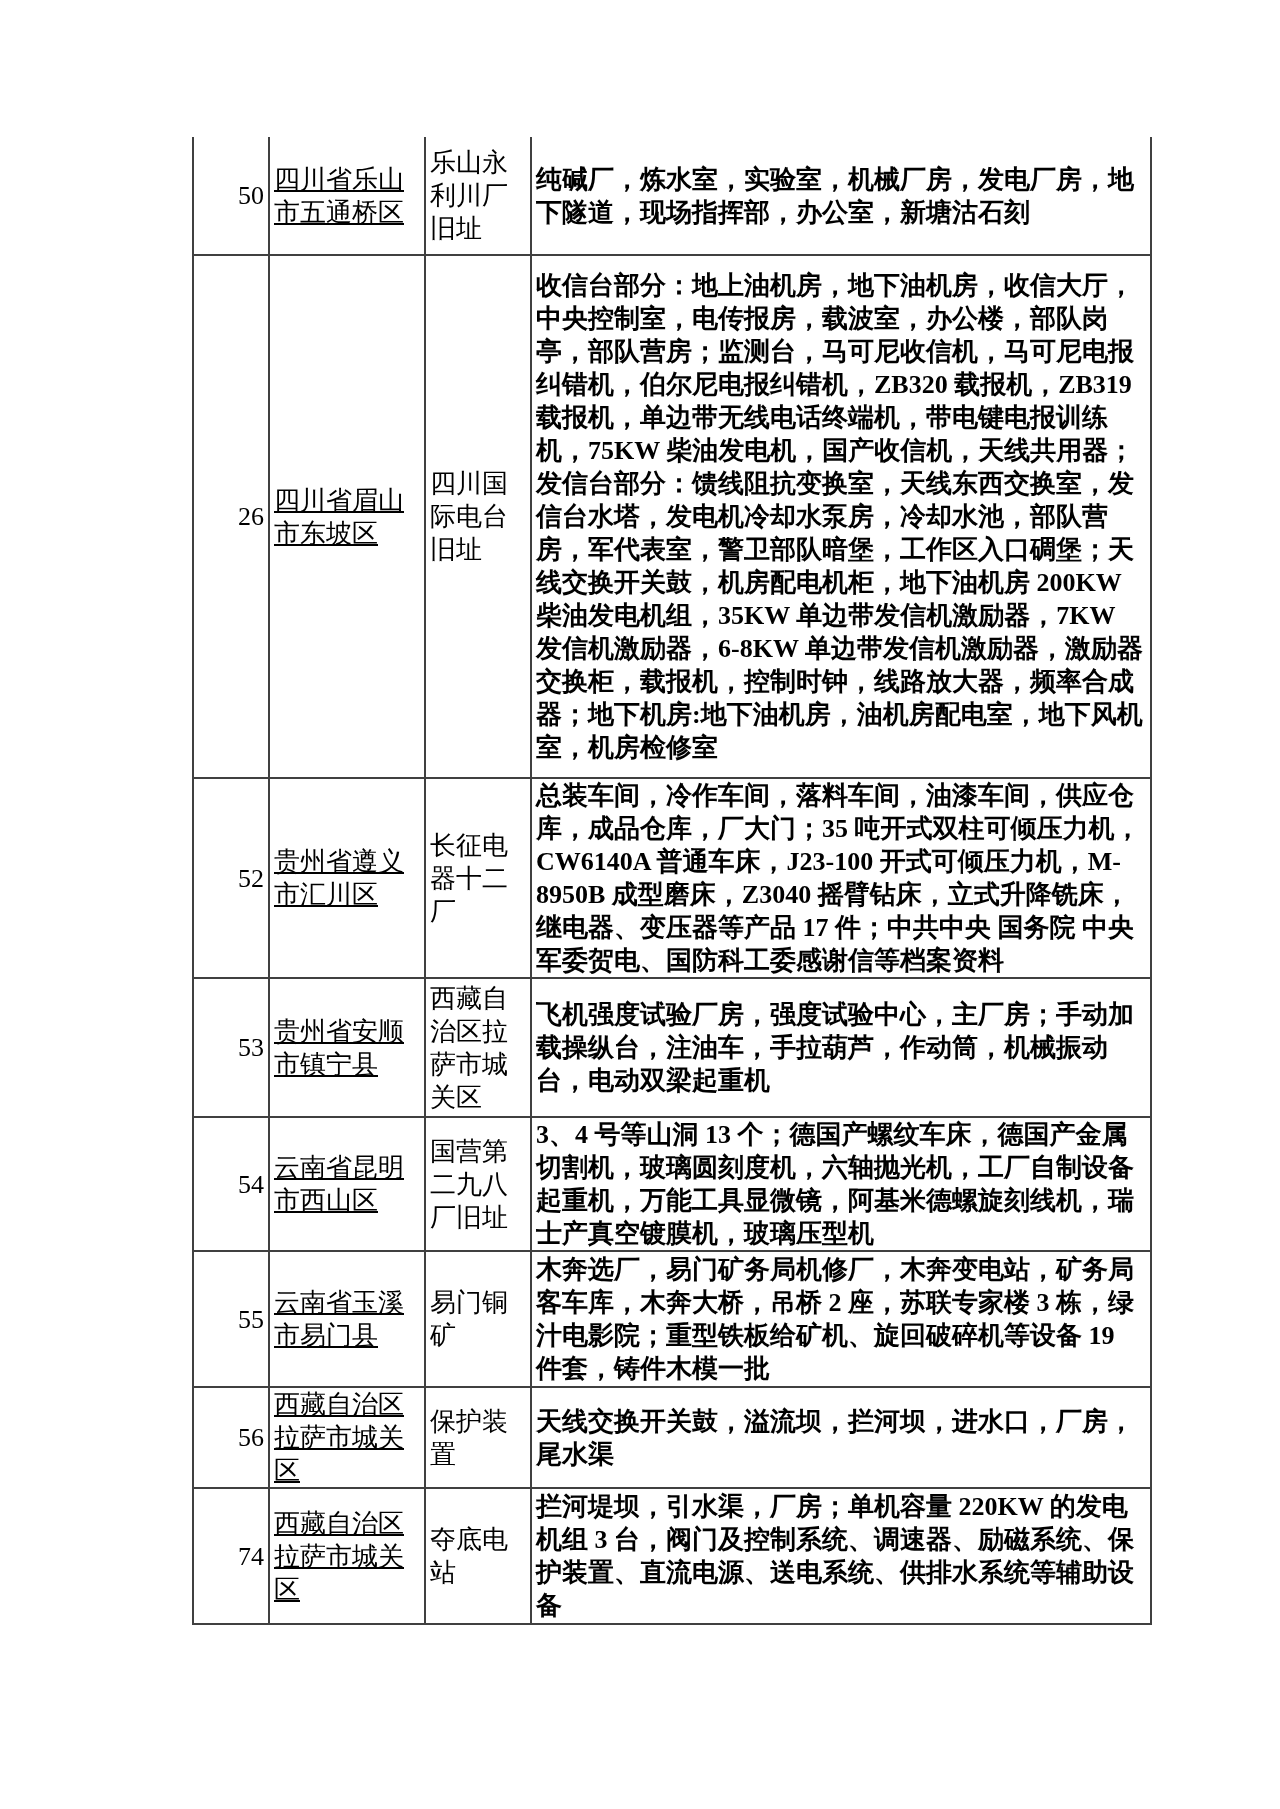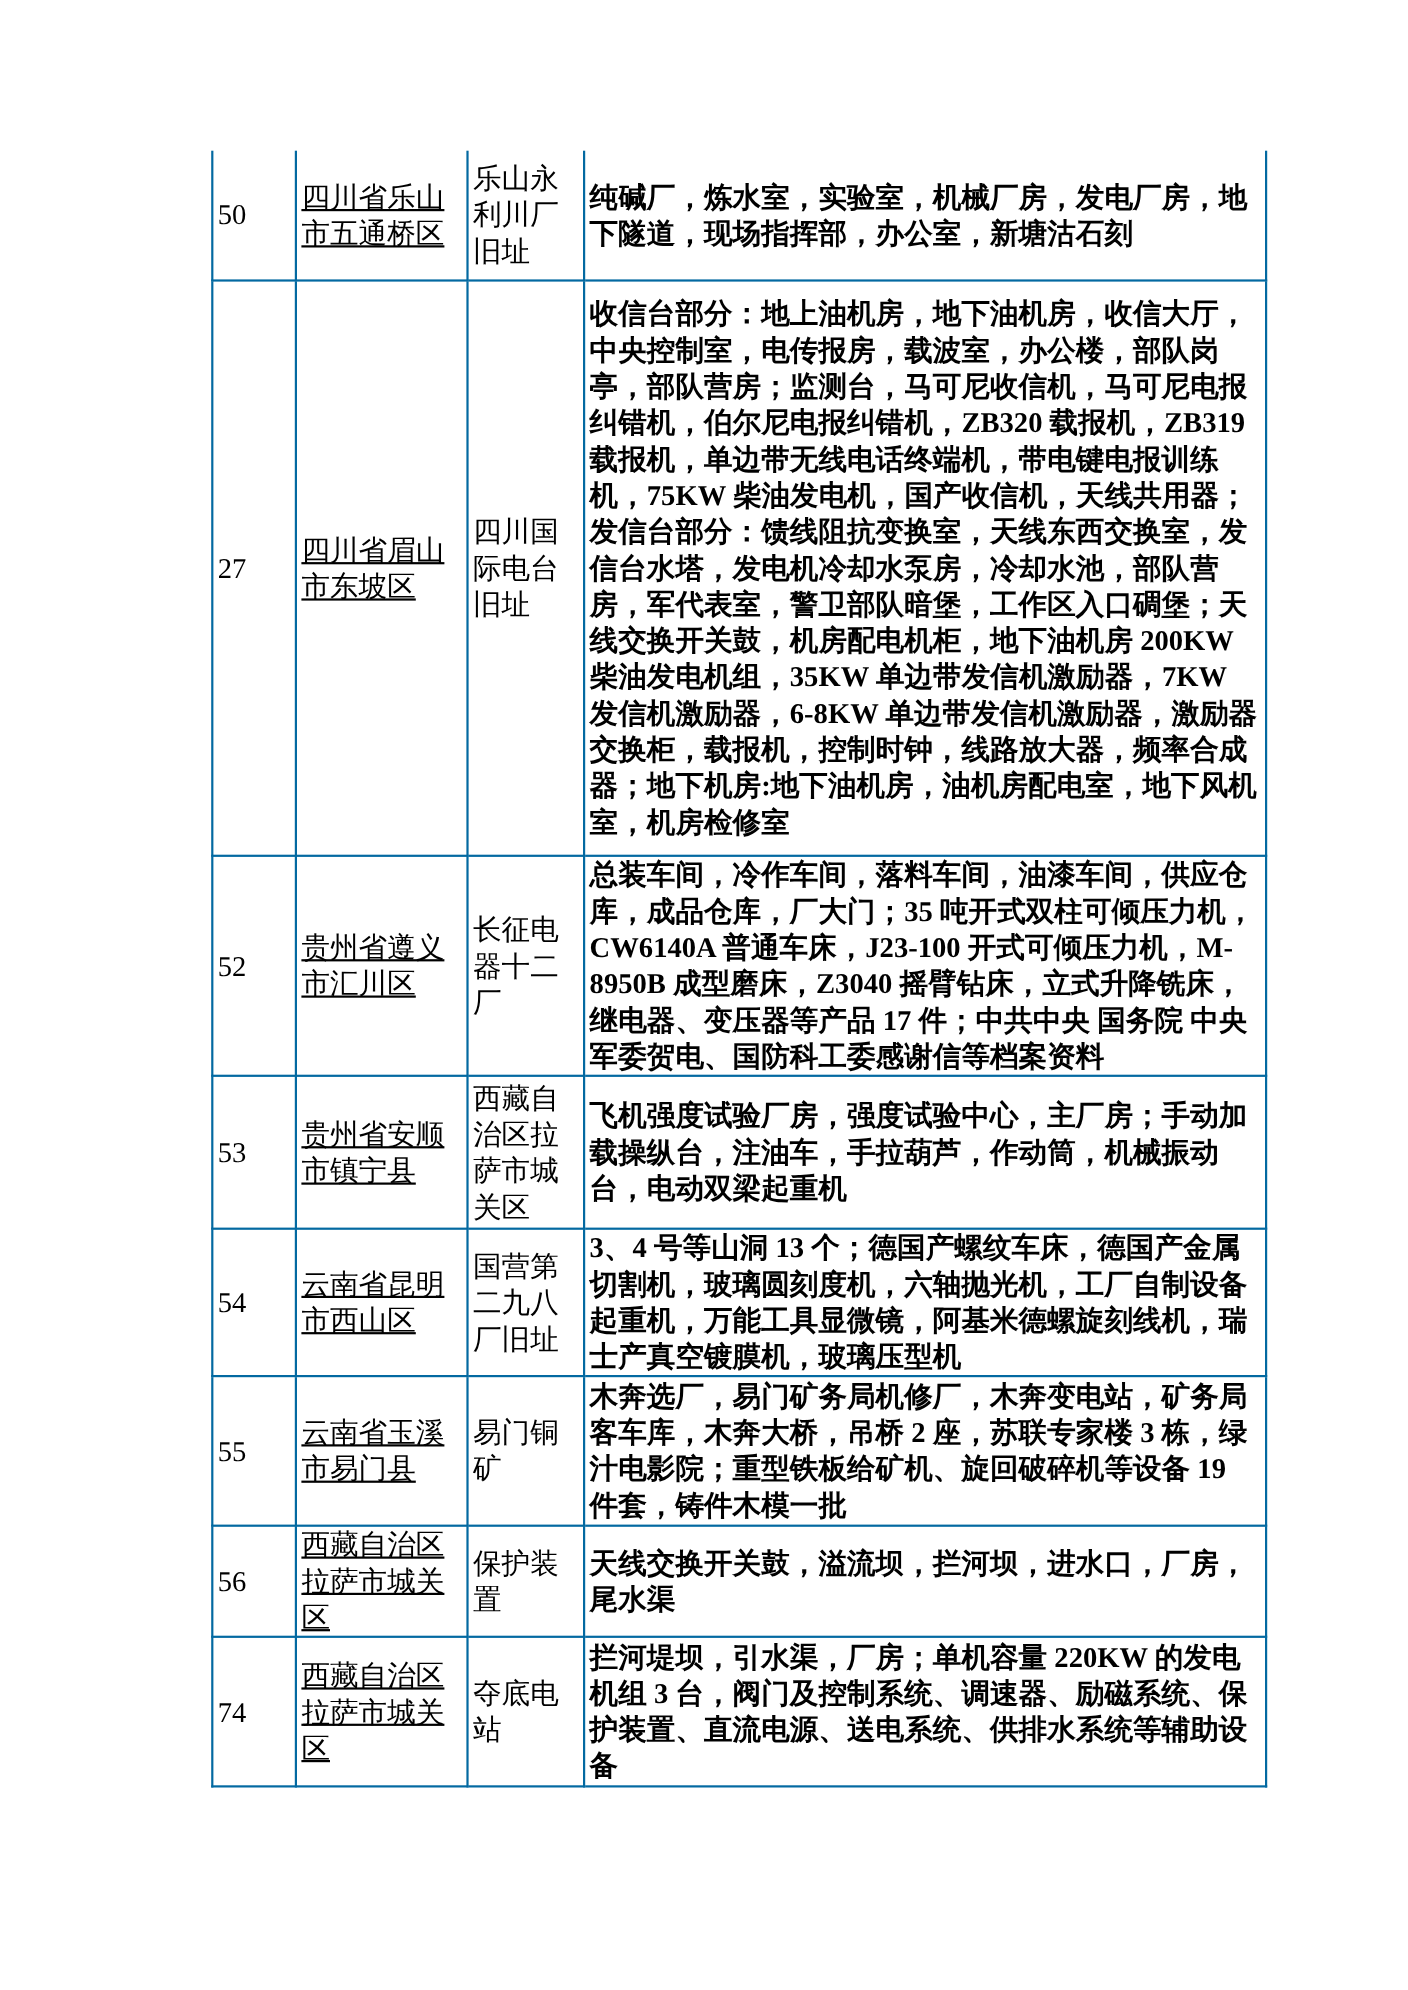--- a/index.html
+++ b/index.html
@@ -7,29 +7,29 @@
     width:1280px;height:1809px;position:relative;background:#ffffff;
     font-family:"Liberation Serif","DejaVu Serif",serif;
     color:#000;
   }
   .doc-table{
     position:absolute;left:192px;top:137px;
     border-collapse:collapse;table-layout:fixed;
     width:918px;
   }
   .doc-table td{
-    border:2px solid #0369a1;
+    border:2px solid #404040;
     vertical-align:middle;
     font-size:26px;line-height:33px;
     padding:0 4px;
     overflow:hidden;
   }
   
   .doc-table tr:first-child td{border-top:none;}
-  .col-no{width:66px;text-align:left;padding:0;}
+  .col-no{width:66px;text-align:right;padding:0;}
   .col-loc{width:146px;text-decoration:underline;}
   .col-site{width:96px;}
   .col-items{width:610px;padding:0 2px;font-weight:bold;}
   .rh50{height:118px}
   .rh51{height:523px}
   .rh52{height:186px}
   .rh53{height:139px}
   .rh54{height:133px}
   .rh55{height:136px}
   .rh56{height:100px}
@@ -40,21 +40,21 @@
 
 <table class="doc-table">
   <tbody>
     <tr class="rh50">
       <td class="col-no">50</td>
       <td class="col-loc">四川省乐山市五通桥区</td>
       <td class="col-site">乐山永利川厂旧址</td>
       <td class="col-items">纯碱厂，炼水室，实验室，机械厂房，发电厂房，地下隧道，现场指挥部，办公室，新塘沽石刻</td>
     </tr>
     <tr class="rh51">
-      <td class="col-no">27</td>
+      <td class="col-no">26</td>
       <td class="col-loc">四川省眉山市东坡区</td>
       <td class="col-site">四川国际电台旧址</td>
       <td class="col-items">收信台部分：地上油机房，地下油机房，收信大厅，中央控制室，电传报房，载波室，办公楼，部队岗亭，部队营房；监测台，马可尼收信机，马可尼电报纠错机，伯尔尼电报纠错机，ZB320 载报机，ZB319 载报机，单边带无线电话终端机，带电键电报训练机，75KW 柴油发电机，国产收信机，天线共用器；发信台部分：馈线阻抗变换室，天线东西交换室，发信台水塔，发电机冷却水泵房，冷却水池，部队营房，军代表室，警卫部队暗堡，工作区入口碉堡；天线交换开关鼓，机房配电机柜，地下油机房 200KW 柴油发电机组，35KW 单边带发信机激励器，7KW 发信机激励器，6-8KW 单边带发信机激励器，激励器交换柜，载报机，控制时钟，线路放大器，频率合成器；地下机房:地下油机房，油机房配电室，地下风机室，机房检修室</td>
     </tr>
     <tr class="rh52">
       <td class="col-no">52</td>
       <td class="col-loc">贵州省遵义市汇川区</td>
       <td class="col-site">长征电器十二厂</td>
       <td class="col-items">总装车间，冷作车间，落料车间，油漆车间，供应仓库，成品仓库，厂大门；35 吨开式双柱可倾压力机，CW6140A 普通车床，J23-100 开式可倾压力机，M-8950B 成型磨床，Z3040 摇臂钻床，立式升降铣床，继电器、变压器等产品 17 件；中共中央 国务院 中央军委贺电、国防科工委感谢信等档案资料</td>
     </tr>

